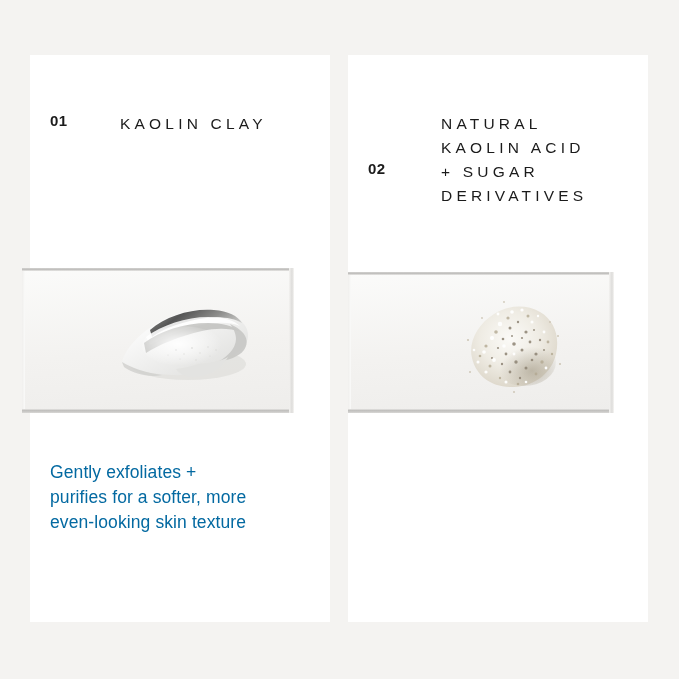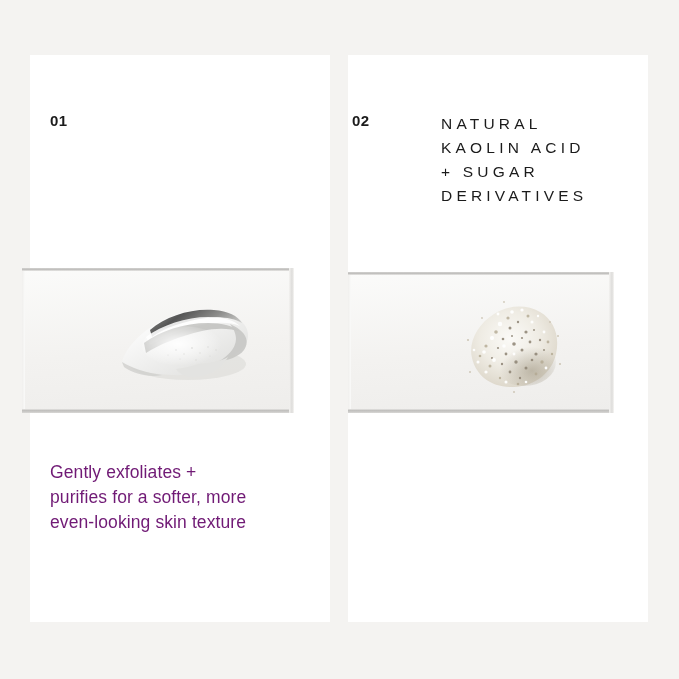--- a/index.html
+++ b/index.html
@@ -54,21 +54,21 @@
     left: 90px;
     top: 57px;
     width: 200px;
     font-size: 15.5px;
     font-weight: 500;
     letter-spacing: 4.2px;
     color: #1b1b1b;
     line-height: 24px;
     white-space: pre-line;
   }
-  .card-2 .step-number { left: 4px; }
+  .card-2 .step-number { left: 20px; margin-top: 48px; }
   .card-2 .step-title  { left: 93px; }
 
   
   .swatch-band {
     position: absolute;
     overflow: hidden;
   }
   .band-1 {
     left: -8px;
     top: 213px;
@@ -132,35 +132,36 @@
   .powder-mound svg { display: block; width: 100%; height: 100%; }
 
   
   .card-body {
     position: absolute;
     left: 20px;
     top: 405px;
     width: 262px;
     font-size: 17.5px;
     line-height: 25px;
-    color: #701a75;
+    color: #0369a1;
     letter-spacing: 0.1px;
     white-space: pre-line;
     font-weight: 400;
   }
 </style>
 </head>
 <body>
 
 <div class="board">
 
   <div class="card card-1">
 
     <div class="card-head">
       <div class="step-number">01</div>
+      <div class="step-title">KAOLIN CLAY</div>
     </div>
 
     <div class="swatch-band band-1">
       <div class="band-surface"></div>
       <div class="band-edge-left"></div>
       <div class="band-edge-top"></div>
       <div class="band-edge-bottom"></div>
       <div class="band-edge-right"></div>
 
       <div class="clay-smear">

